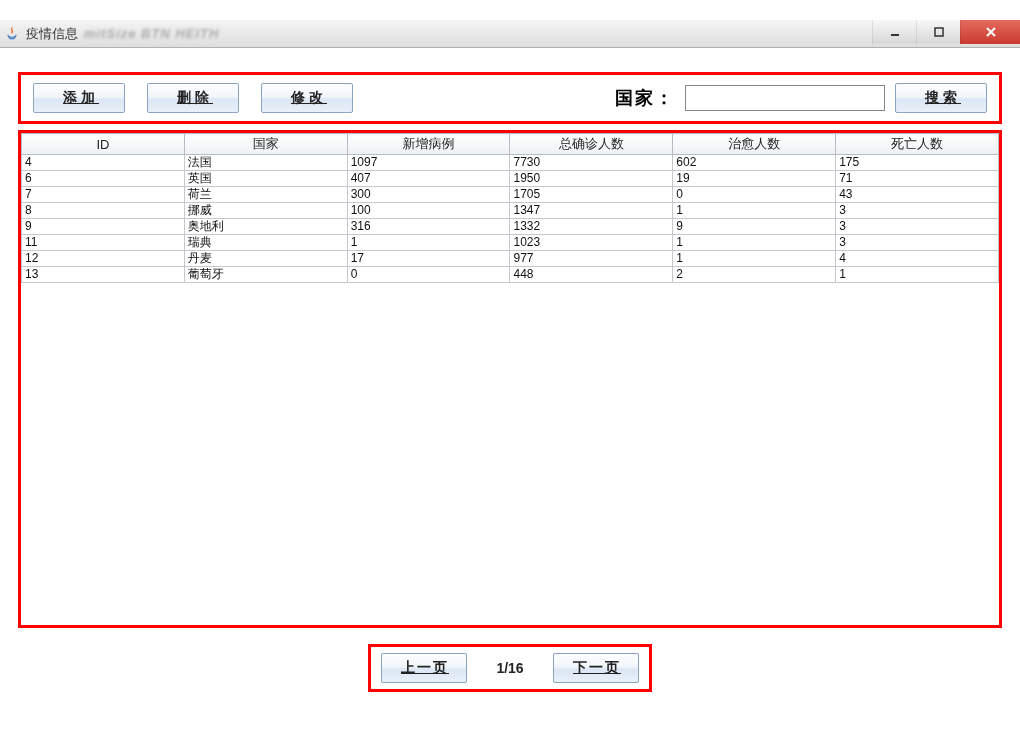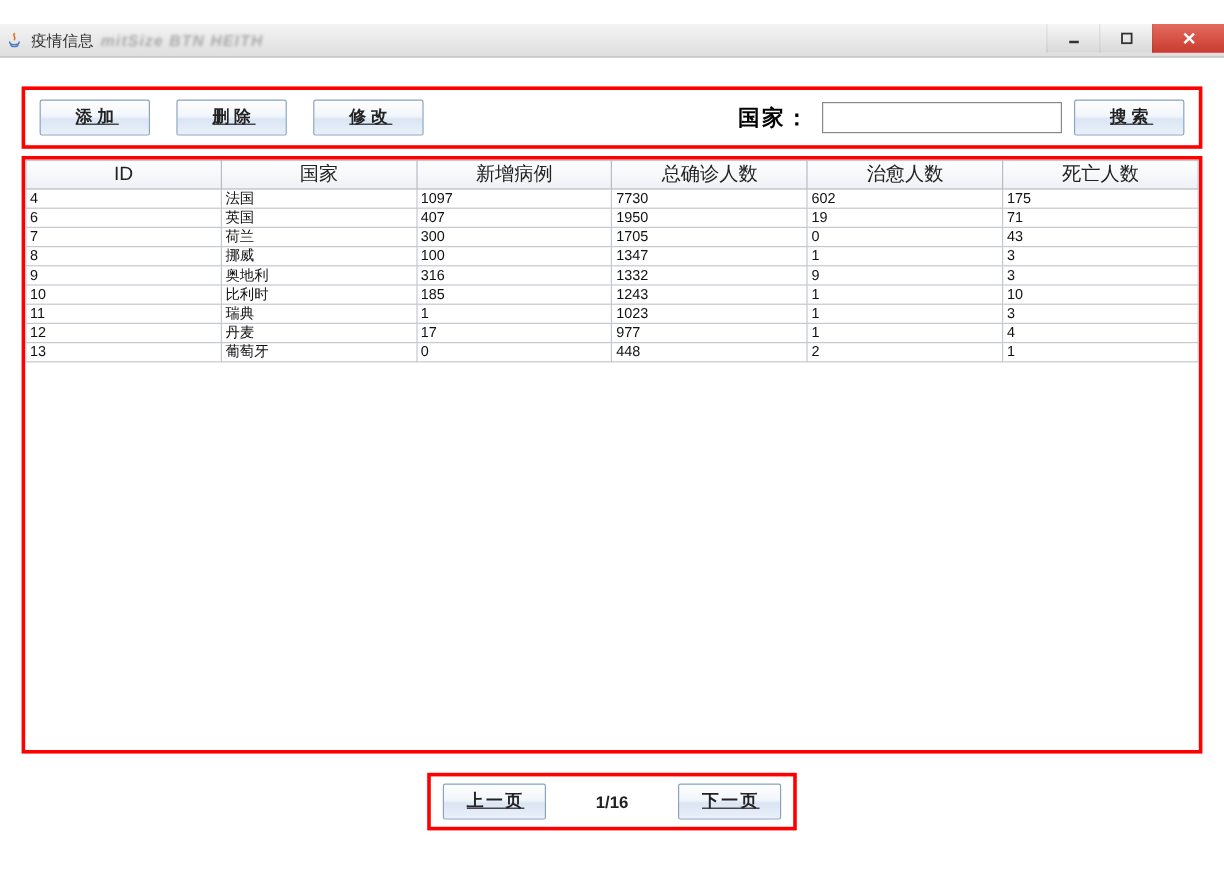--- a/index.html
+++ b/index.html
@@ -128,21 +128,21 @@
     background: #fff;
   }
   table.data {
     width: 100%;
     border-collapse: collapse;
     table-layout: fixed;
   }
   table.data th {
     background: linear-gradient(to bottom, #fdfefe, #eef1f5);
     border: 1px solid #b7bcc3;
-    font-size: 16px;
+    font-size: 13px;
     font-weight: normal;
     padding: 1px 3px;
     text-align: center;
     color: #222;
     height: 18px;
   }
   table.data td {
     border: 1px solid #c4c8cf;
     font-size: 12px;
     padding: 0 3px;
@@ -156,21 +156,21 @@
   
   .pager-wrap {
     display: flex;
     justify-content: center;
     margin-top: 16px;
   }
   .pager {
     display: inline-flex;
     align-items: center;
     padding: 6px 10px;
-    gap: 20px;
+    gap: 8px;
   }
   .pager .btn {
     width: 86px;
     letter-spacing: 2px;
     text-indent: 2px;
   }
   .page-indicator {
     width: 70px;
     text-align: center;
     font-size: 14px;
@@ -271,28 +271,20 @@
           </tr>
           <tr>
             <td>9</td>
             <td>奥地利</td>
             <td>316</td>
             <td>1332</td>
             <td>9</td>
             <td>3</td>
           </tr>
           <tr>
-            <td>10</td>
-            <td>比利时</td>
-            <td>185</td>
-            <td>1243</td>
-            <td>1</td>
-            <td>10</td>
-          </tr>
-          <tr>
             <td>11</td>
             <td>瑞典</td>
             <td>1</td>
             <td>1023</td>
             <td>1</td>
             <td>3</td>
           </tr>
           <tr>
             <td>12</td>
             <td>丹麦</td>

